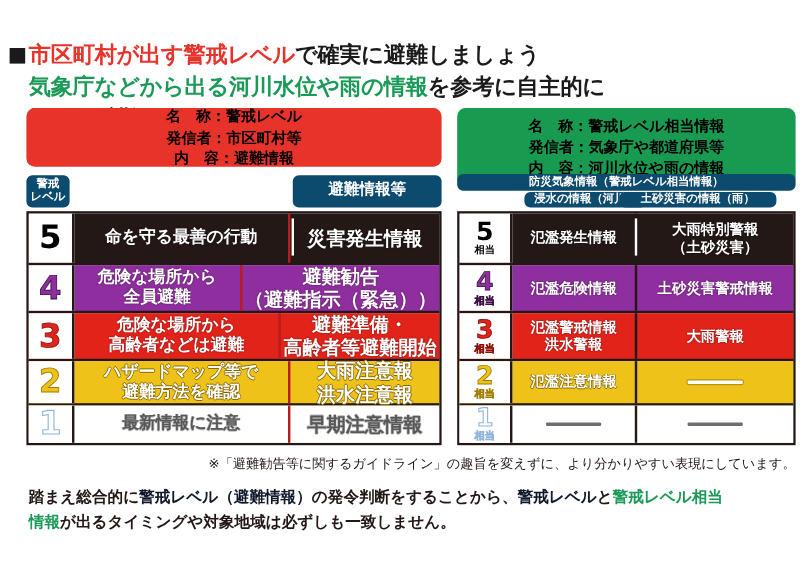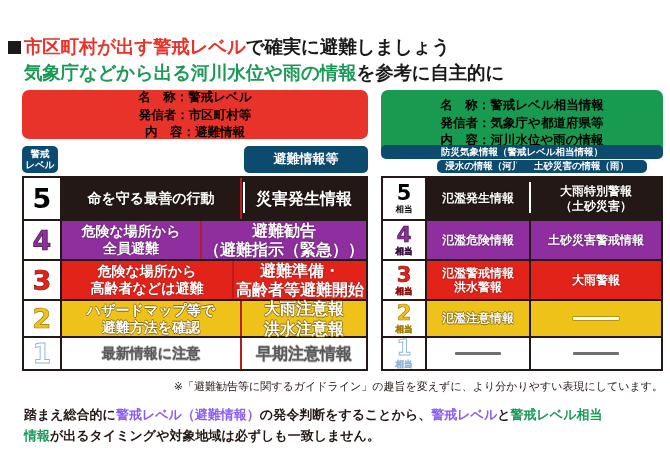--- a/index.html
+++ b/index.html
@@ -130,21 +130,21 @@
     position:absolute;left:22px;top:379px;width:641px;
     text-align:right;font-size:11px;color:#231815;
     font-weight:normal;white-space:nowrap;
   }
   
   #bottom{
     position:absolute;left:24px;top:404px;width:640px;
     font-size:13px;line-height:1.62;color:#231815;font-weight:bold;
   }
   #bottom .ln{display:block;white-space:nowrap;}
-  .r-em{color:#8b5cf6;}
+  .r-em{color:#0f172a;}
   .g-em{color:#1a9a56;}
 </style>
 </head>
 <body>
 
 <div class="page">
 
   <div class="title-block">
     <span class="tline tline1"><span class="sq"></span><span class="red-t">市区町村が出す警戒レベル</span><span>で確実に避難しましょう</span></span>
     <span class="tline tline2"><span class="grn-t">気象庁などから出る河川水位や雨の情報</span><span>を参考に自主的に</span></span>

